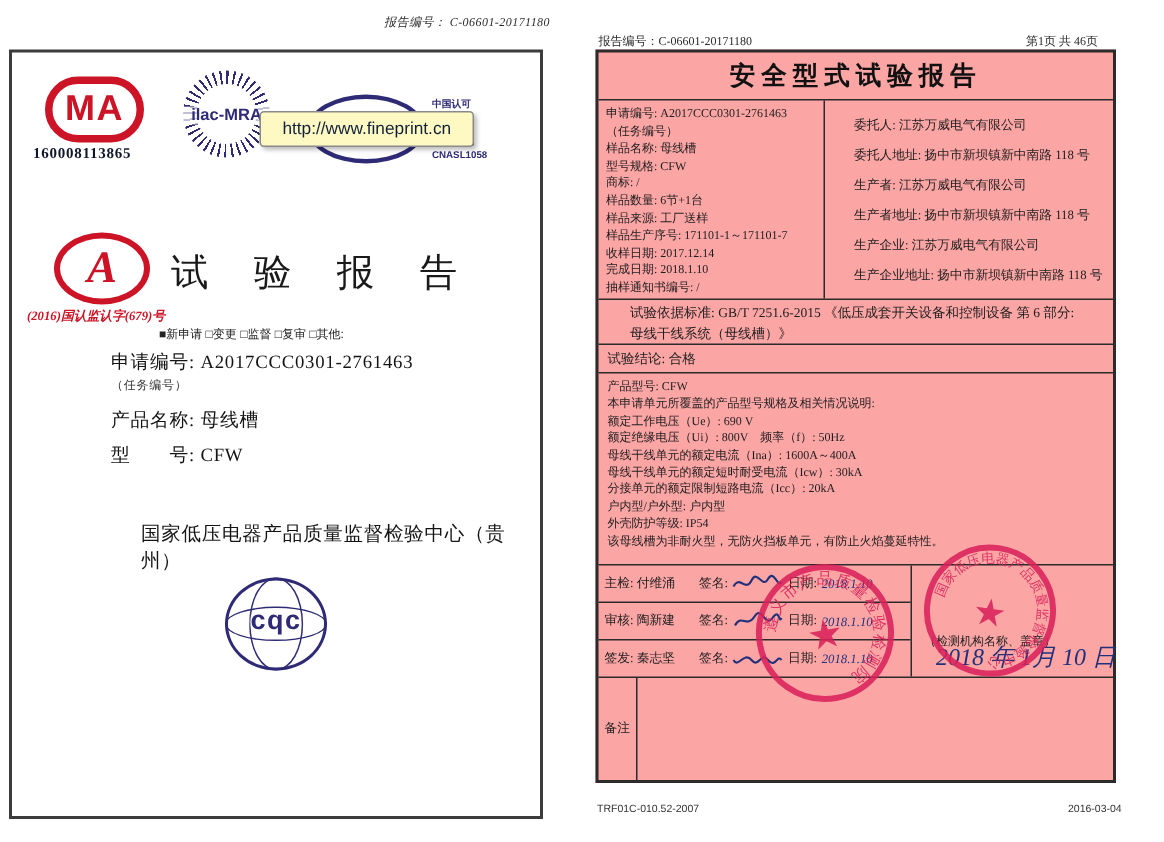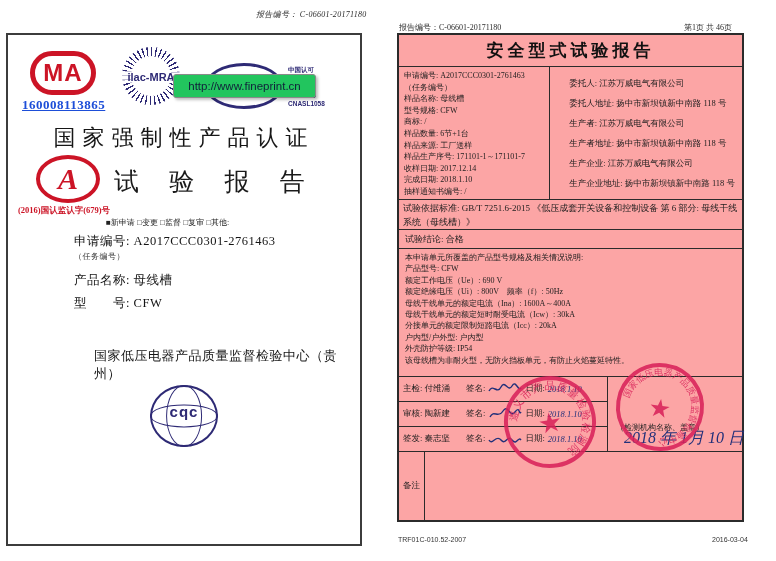--- a/index.html
+++ b/index.html
@@ -13,83 +13,83 @@
   
   .left-page{
     position:absolute;left:6px;top:33px;width:356px;height:513px;
     border:2px solid #3c3c3c;background:#fff;box-sizing:border-box;
   }
   .lp-report-no{left:256px;top:9px;font-size:8px;letter-spacing:.3px;color:#2a2a2a;font-style:italic;}
 
   .cma-logo{left:22px;top:16px;width:66px;height:44px;border:5px solid #cc1426;
     border-radius:26px;box-sizing:border-box;display:flex;align-items:center;justify-content:center;}
   .cma-ma{font-family:"Liberation Sans",sans-serif;font-weight:bold;color:#cc1426;font-size:24px;letter-spacing:1px;}
-  .cma-no{left:14px;top:62px;font-size:13px;font-weight:bold;color:#1d4ed8;font-family:"Liberation Serif",serif;letter-spacing:.5px;text-decoration:underline;}
+  .cma-no{left:14px;top:62px;font-size:10px;font-weight:bold;color:#0f172a;font-family:"Liberation Serif",serif;letter-spacing:.5px;}
 
   .ilac{left:114px;top:12px;width:58px;height:58px;border-radius:50%;
     background:repeating-conic-gradient(#2e2a75 0deg 3deg,#ffffff 3deg 10deg);}
   .ilac::after{content:"";position:absolute;left:9px;top:9px;right:9px;bottom:9px;border-radius:50%;background:#fff;}
   .ilac-text{left:104px;top:36px;width:78px;text-align:center;font-family:"Liberation Sans",sans-serif;
     font-weight:bold;color:#2e2a75;font-size:11px;z-index:3;background:rgba(255,255,255,.7);}
 
   .cnas{left:197px;top:28px;width:78px;height:46px;border:3px solid #2e2a75;border-radius:50%;
     box-sizing:border-box;display:flex;align-items:center;justify-content:center;}
   .cnas-text{font-family:"Liberation Sans",sans-serif;font-weight:bold;font-style:italic;color:#2e2a75;font-size:18px;}
   .cnas-side{left:280px;top:31px;width:60px;font-family:"Liberation Sans",sans-serif;
     font-weight:bold;color:#2e2a75;font-size:6.5px;line-height:8.5px;}
 
   .watermark{
-    left:165px;top:39px;width:141px;height:22px;background:#22c55e;border:1px solid #8a8a8a;border-radius:3px;
+    left:165px;top:39px;width:141px;height:22px;background:#fef9c3;border:1px solid #8a8a8a;border-radius:3px;
     box-shadow:2px 2px 3px rgba(0,0,0,.25);display:flex;align-items:center;justify-content:center;
     font-family:"Liberation Sans",sans-serif;font-size:11.5px;color:#10203a;z-index:9;
   }
 
   .lp-title-main{left:0;top:88px;width:100%;text-align:center;font-size:22px;letter-spacing:7px;color:#161616;}
 
   .ac-logo{left:28px;top:120px;width:64px;height:48px;border:4px solid #cc1426;border-radius:50%;
     box-sizing:border-box;display:flex;align-items:center;justify-content:center;}
   .ac-a{color:#cc1426;font-weight:bold;font-size:30px;font-style:italic;line-height:1;font-family:"Liberation Serif",serif;}
-  .ac-caption{left:10px;top:170px;font-size:8.5px;font-weight:bold;color:#cc1426;font-family:"Liberation Serif",serif;}
+  .ac-caption{left:10px;top:170px;font-size:8.5px;font-weight:bold;color:#cc1426;font-family:"Liberation Serif",serif;font-style:italic;}
 
   .lp-title-report{left:106px;top:130px;font-size:25px;letter-spacing:12px;color:#1a1a1a;}
   .lp-checkline{left:98px;top:182px;font-size:8px;color:#222;font-family:"Liberation Sans",sans-serif;}
 
   .lp-field{font-size:12.5px;color:#141414;letter-spacing:.5px;}
   .f-appno{left:66px;top:198px;}
   .f-taskno{left:66px;top:216px;font-size:8px;color:#333;}
   .f-product{left:66px;top:237px;}
   .f-model{left:66px;top:260px;}
   .f-agency1{left:46px;top:289px;font-size:13px;}
   .f-agency2{left:86px;top:312px;font-size:13px;}
 
   .cqc{left:142px;top:350px;width:68px;height:62px;border:2.5px solid #2e2a75;border-radius:50%;box-sizing:border-box;}
   .cqc::before{content:"";position:absolute;left:50%;top:-2px;bottom:-2px;width:56%;transform:translateX(-50%);
     border:1.5px solid #2e2a75;border-radius:50%;box-sizing:border-box;}
   .cqc::after{content:"";position:absolute;left:-2px;right:-2px;top:50%;height:40%;transform:translateY(-50%);
     border:1.5px solid #2e2a75;border-radius:50%;box-sizing:border-box;}
   .cqc-text{left:142px;top:368px;width:68px;text-align:center;z-index:3;font-family:"Liberation Sans",sans-serif;
-    font-weight:bold;color:#2e2a75;font-size:15px;letter-spacing:1px;text-shadow:0 0 3px #fff,0 0 3px #fff;}
+    font-weight:bold;color:#2e2a75;font-size:18px;letter-spacing:1px;text-shadow:0 0 3px #fff,0 0 3px #fff;}
 
   
   .rp-head-left{left:399px;top:22px;font-size:8px;color:#2a2a2a;}
   .rp-head-right{left:684px;top:22px;font-size:8px;color:#2a2a2a;}
 
   .rtable{
     position:absolute;left:397px;top:33px;width:347px;height:489px;
     border:2px solid #2b2b2b;box-sizing:border-box;background:#fca5a5;
   }
   .rrow{border-bottom:1px solid #2b2b2b;box-sizing:border-box;position:relative;}
   .row-title{height:32px;display:flex;align-items:center;justify-content:center;
     font-size:17px;letter-spacing:4px;font-weight:600;color:#111;}
   .row-info{height:133px;display:flex;}
   .cell-ileft{width:156px;border-right:1px solid #2b2b2b;box-sizing:border-box;padding:3px 5px;}
   .cell-ileft .iline{font-size:8px;line-height:11.6px;white-space:nowrap;}
   .cell-iright{flex:1;padding:6px 7px 0 7px;}
   .cell-iright .iline{font-size:8.5px;line-height:20px;white-space:nowrap;margin-left:12px;}
-  .row-standard{height:30px;padding:2px 4px;font-size:9px;line-height:13.5px;box-sizing:border-box;}
+  .row-standard{height:30px;padding:2px 21px;font-size:9px;line-height:13.5px;box-sizing:border-box;}
   .row-conclusion{height:19px;padding:3px 6px;font-size:9px;box-sizing:border-box;}
   .row-product{height:128px;padding:3px 6px;box-sizing:border-box;}
   .row-product .pline{font-size:8px;line-height:11.4px;white-space:nowrap;}
   .row-sign{height:75px;display:flex;}
   .sign-left{width:209px;border-right:1px solid #2b2b2b;box-sizing:border-box;display:flex;flex-direction:column;}
   .sig-row{flex:1;display:flex;align-items:center;padding:0 4px;gap:3px;font-size:8.5px;white-space:nowrap;}
   .sig-row + .sig-row{border-top:1px solid #2b2b2b;align-items:center;}
   .sig-role{width:60px;}
   .sig-date{font-style:italic;color:#22307a;}
   .scribble{flex:0 0 auto;}
@@ -129,21 +129,20 @@
   <div class="abs cnas-side">
     <div>中国认可</div>
     <div>国际互认</div>
     <div>检测</div>
     <div>TESTING</div>
     <div>CNASL1058</div>
   </div>
 
   <div class="abs watermark">http://www.fineprint.cn</div>
 
-  <div class="abs lp-title-main">国家强制性产品认证</div>
 
   <div class="abs ac-logo">
     <span class="ac-a">A</span>
   </div>
   <div class="abs ac-caption">(2016)国认监认字(679)号</div>
 
   <div class="abs lp-title-report">试 验 报 告</div>
   <div class="abs lp-checkline">■新申请  □变更  □监督  □复审  □其他:</div>
 
   <div class="abs lp-field f-appno">申请编号: A2017CCC0301-2761463</div>
@@ -183,22 +182,22 @@
       <div class="iline">生产者地址: 扬中市新坝镇新中南路 118 号</div>
       <div class="iline">生产企业: 江苏万威电气有限公司</div>
       <div class="iline">生产企业地址: 扬中市新坝镇新中南路 118 号</div>
     </div>
   </div>
 
   <div class="rrow row-standard">试验依据标准: GB/T 7251.6-2015 《低压成套开关设备和控制设备 第 6 部分: 母线干线系统（母线槽）》</div>
   <div class="rrow row-conclusion">试验结论: 合格</div>
 
   <div class="rrow row-product">
+    <div class="pline">产品型号: CFW</div>
     <div class="pline">本申请单元所覆盖的产品型号规格及相关情况说明:</div>
-    <div class="pline">产品型号: CFW</div>
     <div class="pline">额定工作电压（Ue）: 690 V</div>
     <div class="pline">额定绝缘电压（Ui）: 800V　频率（f）: 50Hz</div>
     <div class="pline">母线干线单元的额定电流（Ina）: 1600A～400A</div>
     <div class="pline">母线干线单元的额定短时耐受电流（Icw）: 30kA</div>
     <div class="pline">分接单元的额定限制短路电流（Icc）: 20kA</div>
     <div class="pline">户内型/户外型: 户内型</div>
     <div class="pline">外壳防护等级: IP54</div>
     <div class="pline">该母线槽为非耐火型，无防火挡板单元，有防止火焰蔓延特性。</div>
   </div>
 

